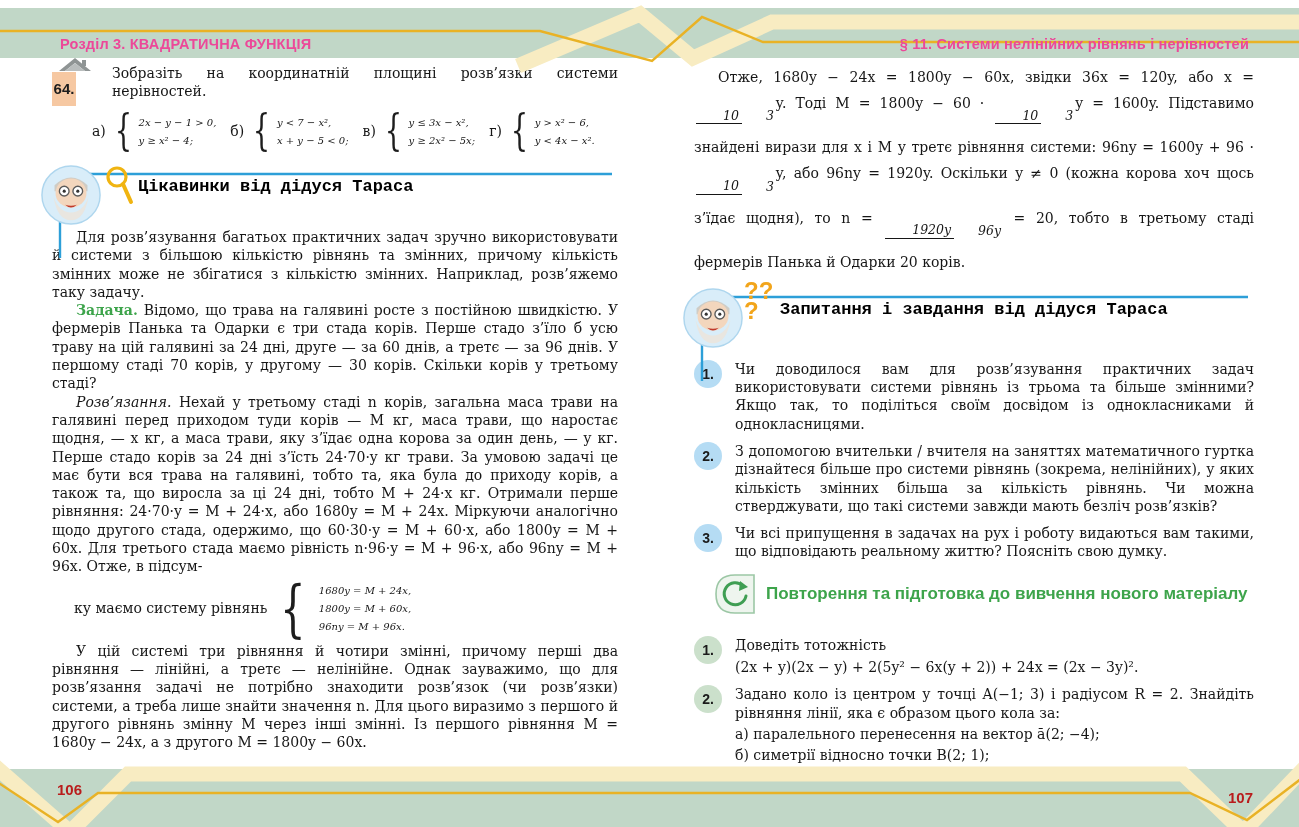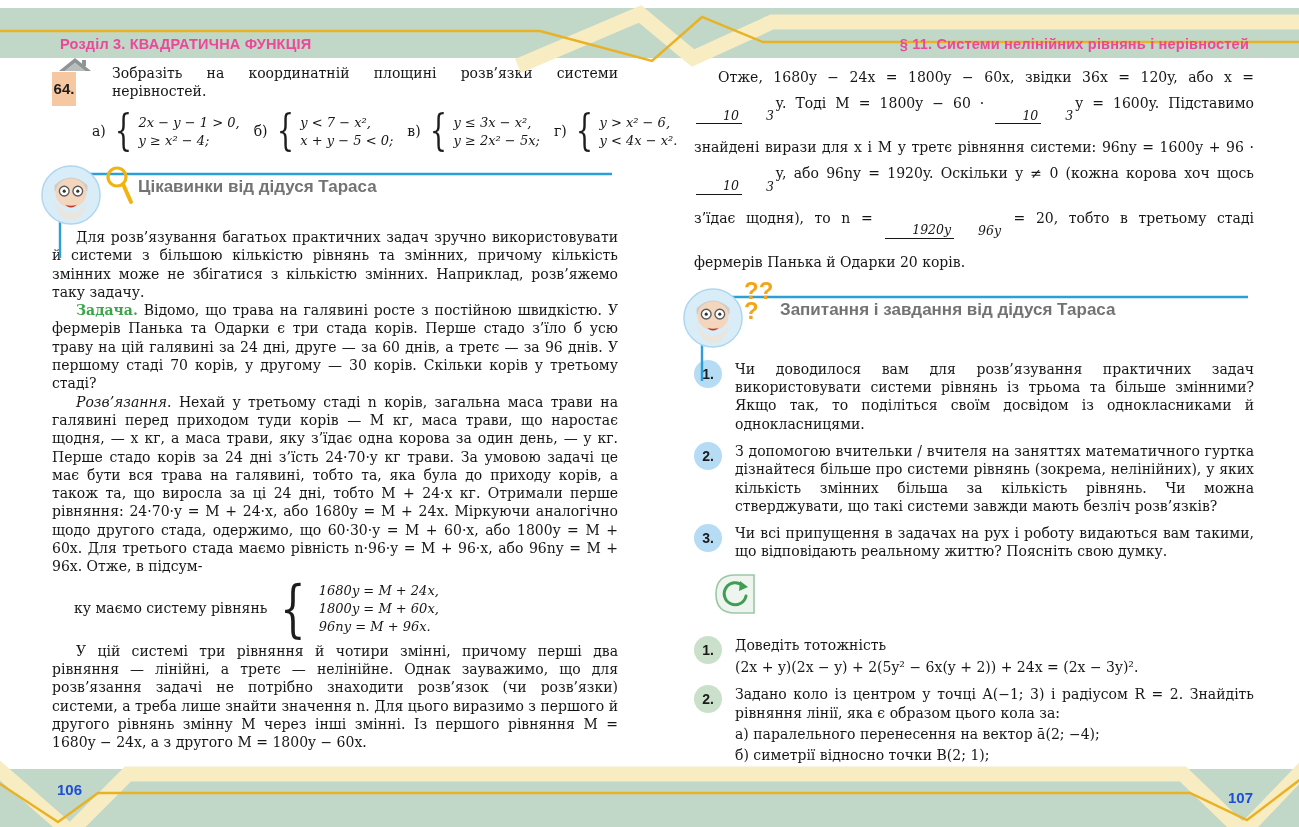--- a/index.html
+++ b/index.html
@@ -14,21 +14,21 @@
   .band-bottom{top:769px;height:58px;}
   .decor{position:absolute;left:0;z-index:5;pointer-events:none;}
   .hdr{
     position:absolute;z-index:6;font-family:"Liberation Sans",sans-serif;
     font-weight:bold;font-size:14.5px;color:#ec4899;letter-spacing:.2px;
   }
   .hdr-left{top:36px;left:60px;}
   .hdr-right{top:36px;right:50px;}
   .pagenum{
     position:absolute;z-index:6;font-family:"Liberation Sans",sans-serif;
-    font-weight:bold;font-size:15px;color:#1d4ed8;
+    font-weight:bold;font-size:15px;color:#b91c1c;
   }
   .pagenum-left{top:781px;left:57px;}
   .pagenum-right{top:789px;left:1228px;}
 
   
   .col{position:absolute;top:64px;z-index:1;font-size:14px;line-height:18.3px;}
   .col-left{left:52px;width:566px;}
   .col-right{left:694px;width:560px;}
   p.just{margin:0;text-align:justify;text-indent:24px;}
   p.noind{text-indent:0;}
@@ -44,38 +44,38 @@
   .roof{position:absolute;left:6px;top:-10px;}
   .extext{flex:1;margin-top:2px;}
   .sysrow{display:flex;gap:14px;margin:4px 0 10px 40px;align-items:center;}
   .minisys{display:flex;align-items:center;gap:2px;}
   .syslabel{font-size:14px;margin-right:2px;}
   .brace{
     font-family:"DejaVu Serif",serif;font-weight:400;color:#1d1d1d;
     font-size:42px;line-height:1;transform:scaleX(.65);display:inline-block;
   }
   .brace.big{font-size:62px;}
-  .syslines{font-style:italic;font-size:13px;line-height:17px;white-space:nowrap;}
+  .syslines{font-style:italic;font-size:10px;line-height:17px;white-space:nowrap;}
   .syslines div{margin:1px 0;}
 
   
   .sec{position:relative;margin-top:10px;}
   .sec-head{position:relative;height:66px;}
   .frameline{position:absolute;left:0;top:0;}
   .avatar{position:absolute;left:-12px;top:2px;}
   .magwrap{position:absolute;left:52px;top:2px;}
   .qmarks{
     position:absolute;left:50px;top:-4px;color:#f2a51b;
     font-family:"Liberation Sans",sans-serif;font-weight:bold;font-size:24px;line-height:20px;
   }
   .sec-title{
     margin:0;padding:16px 0 0 86px;
     font-family:"Liberation Sans",sans-serif;font-weight:bold;font-size:17px;
   }
-  .title-blue{color:#737373;}
+  .title-blue{color:#000000;font-family:Liberation Mono, monospace;}
   .title-green{color:#3da44b;}
   .lead-green{color:#3da44b;font-weight:bold;}
   .lead-italic{font-style:italic;}
 
   
   .sysblock{display:flex;align-items:center;gap:6px;margin:2px 0 2px 22px;}
   .sysblock .intro{white-space:nowrap;}
 
   
   .qitem{display:flex;gap:13px;margin:9px 0;}
@@ -260,20 +260,21 @@
 
   <div class="sec">
     <div class="sec-head" style="height:56px;">
       <div class="povt-icon">
         <svg width="46" height="46" viewBox="0 0 46 46">
           <path d="M4,23 Q4,4 23,4 L42,4 L42,42 L23,42 Q4,42 4,23 Z" fill="#eef5ee" stroke="#9cc7a5" stroke-width="1.6"></path>
           <path d="M31,15 A11,11 0 1 0 34,25" fill="none" stroke="#3f9e53" stroke-width="3" stroke-linecap="round"></path>
           <polygon points="28,10 36,16 27,20" fill="#3f9e53"></polygon>
         </svg>
       </div>
+      <h2 class="sec-title title-green povt-title">Повторення та підготовка до вивчення нового матеріалу</h2>
     </div>
 
     <div class="qitem">
       <div class="numc numc-green">1.</div>
       <div class="body">
         <p class="just noind">Доведіть тотожність</p>
         <p class="noind" style="margin:4px 0 0;">(2x + y)(2x − y) + 2(5y² − 6x(y + 2)) + 24x = (2x − 3y)².</p>
       </div>
     </div>
 

